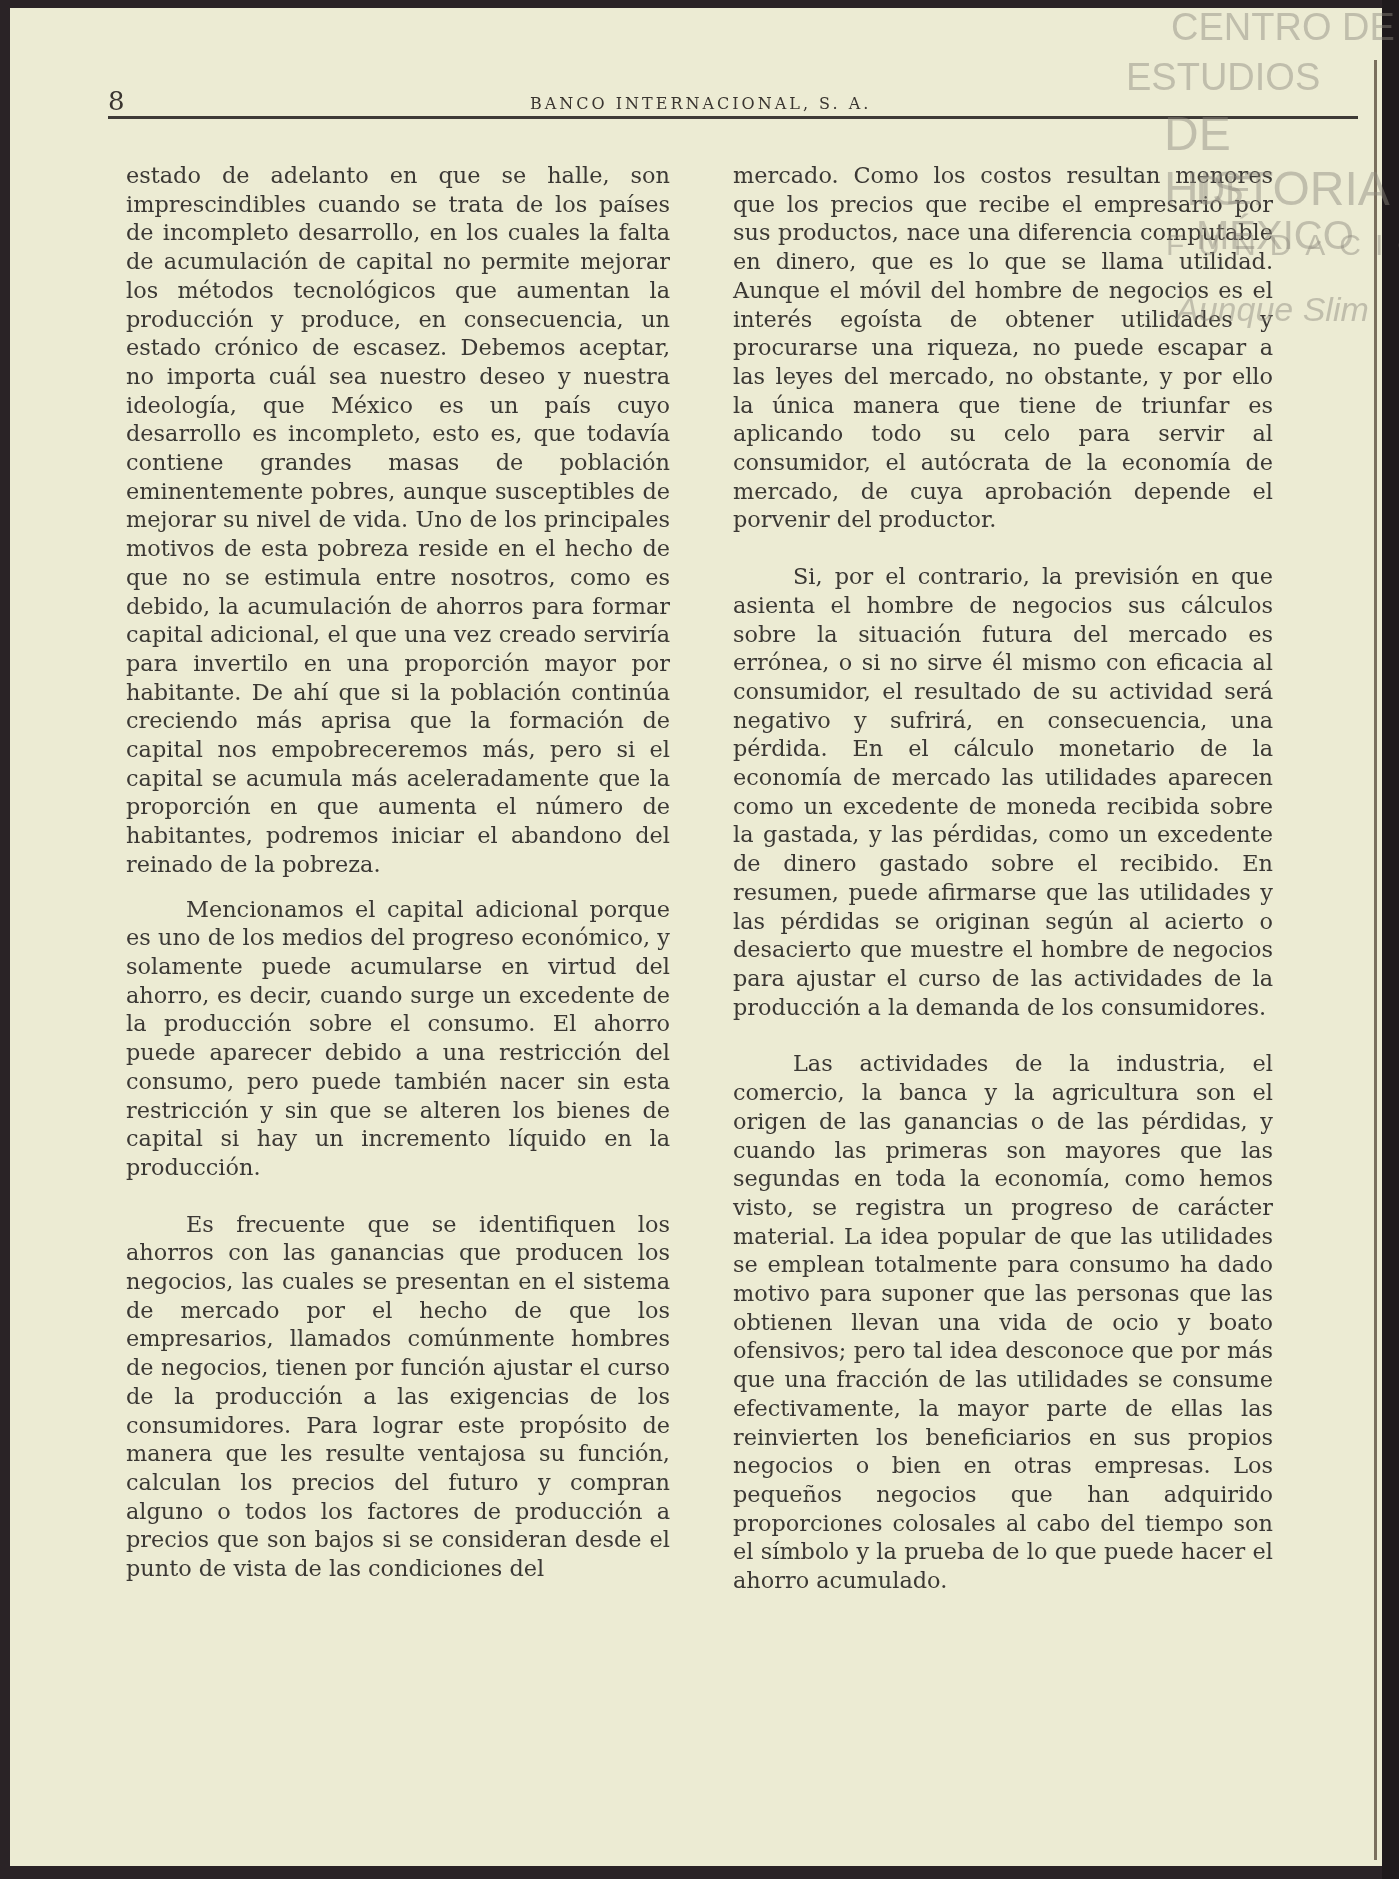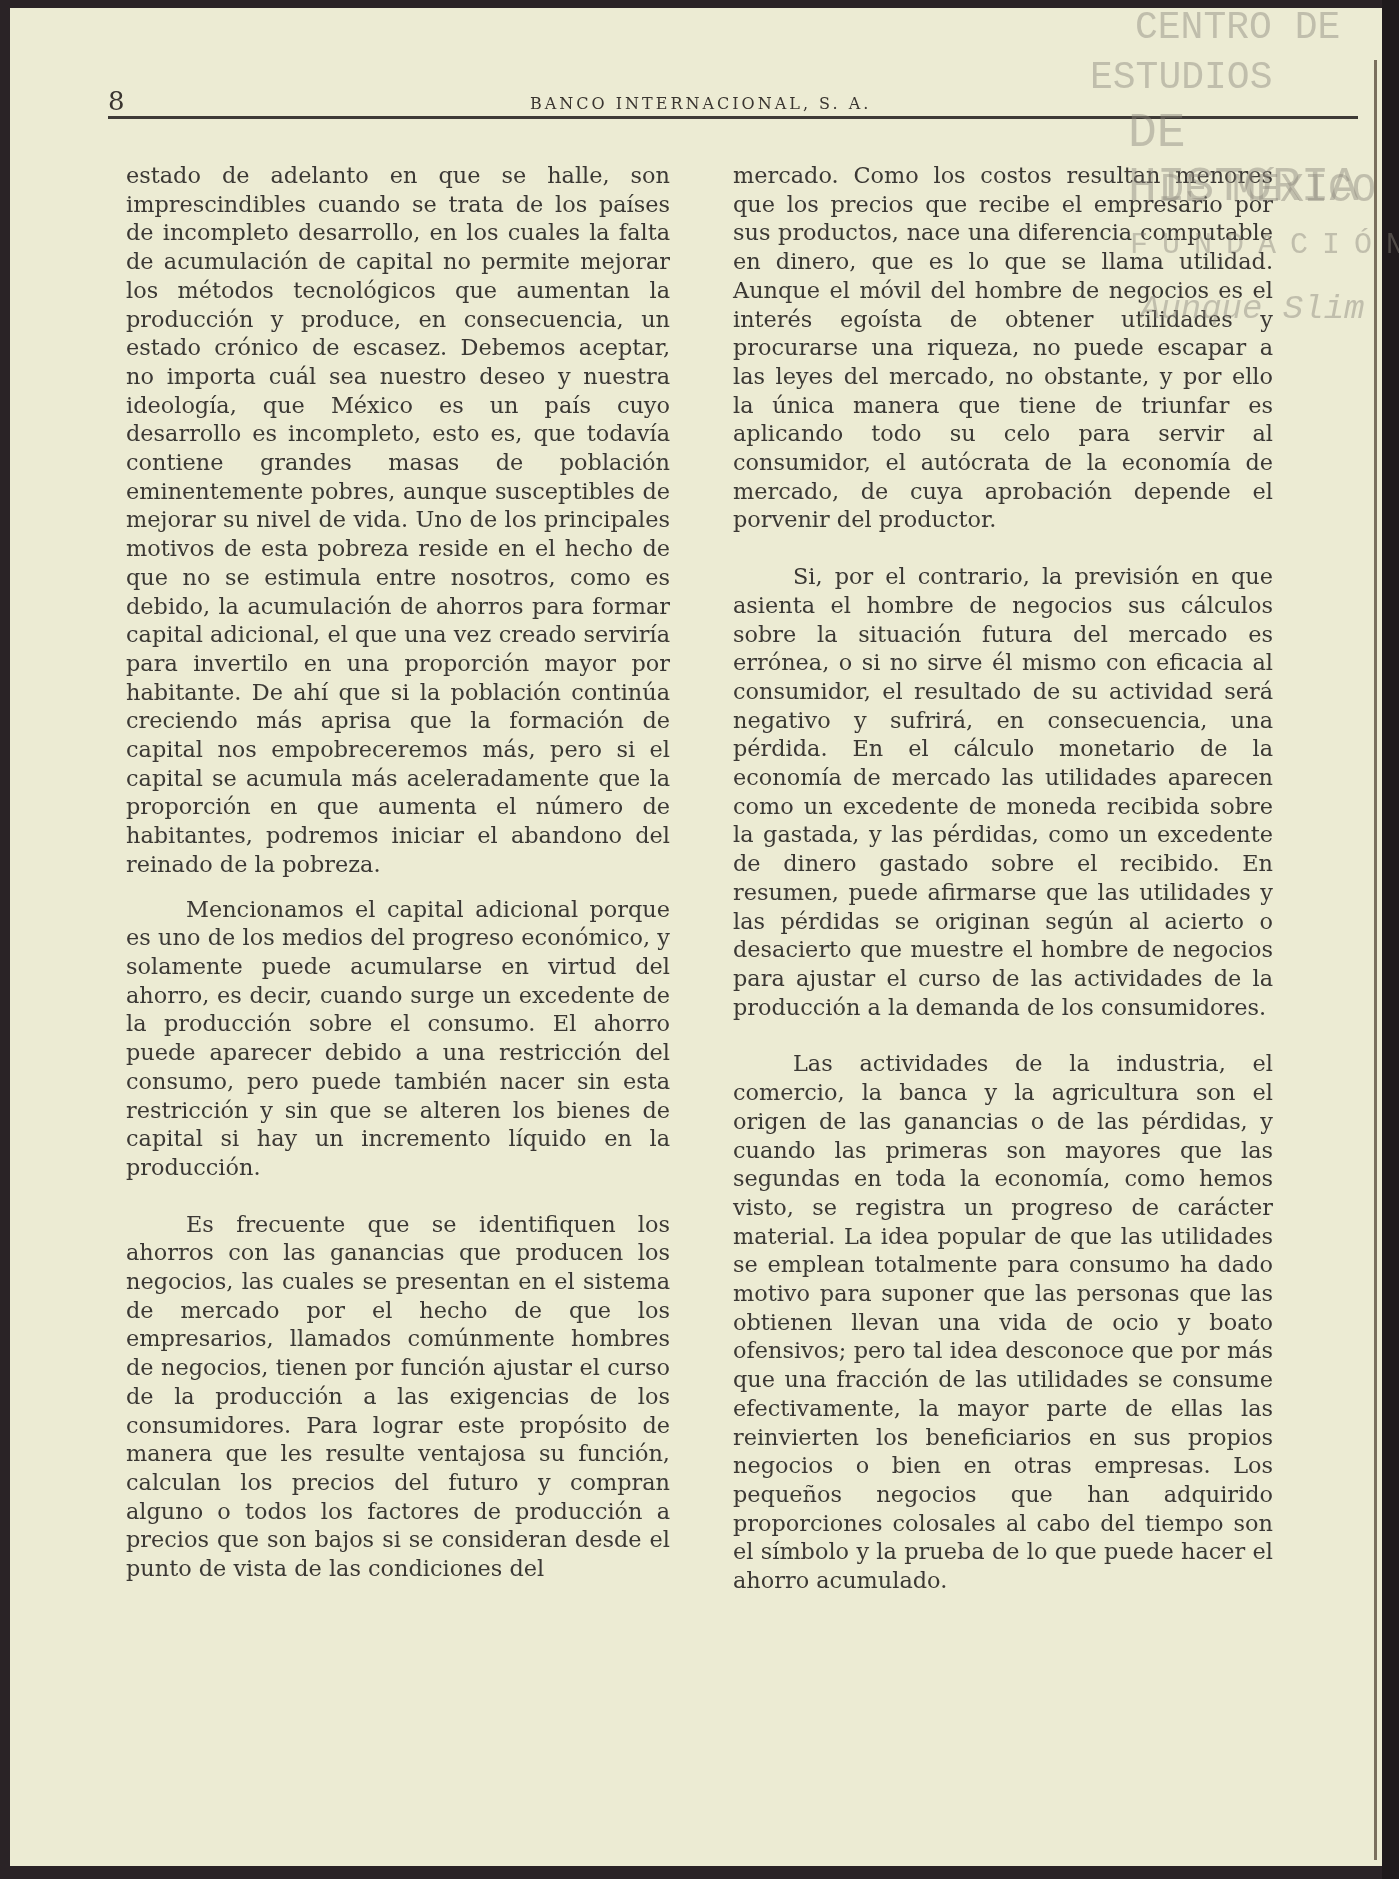--- a/index.html
+++ b/index.html
@@ -10,21 +10,21 @@
   .header{position:absolute;left:108px;top:86px;width:1250px;height:28px;font-family:"DejaVu Serif",serif;color:#3a3530;}
   .pnum{position:absolute;left:0;top:0;font-size:26px;}
   .htitle{position:absolute;left:422px;top:8px;font-size:16px;letter-spacing:3px;}
   .rule{position:absolute;left:108px;top:116px;width:1250px;height:3px;background:#3e3a36;}
   .col{position:absolute;top:145px;font-family:"DejaVu Serif",serif;font-size:22.4px;line-height:28.7px;color:#3b3834;text-align:justify;}
   .colL{left:110px;width:576px;}
   .colR{left:717px;width:572px;}
   .col p{margin:16px;}
   .indent{text-indent:60px;}
   .gap{margin-top:28px !important;}
-  .wm{position:absolute;font-family:Liberation Mono, monospace;color:rgba(140,135,125,0.45);pointer-events:none;}
+  .wm{position:absolute;font-family:Liberation Sans, sans-serif;color:rgba(140,135,125,0.45);pointer-events:none;margin-left:36px;}
   .wm1{left:1135px;top:6px;font-size:38px;}
   .wm2{left:1090px;top:56px;font-size:38px;}
   .wm3{left:1128px;top:106px;font-size:48px;}
   .wm4{left:1160px;top:168px;font-size:40px;}
   .wm5{left:1130px;top:228px;font-size:30px;letter-spacing:14px;}
   .wm6{left:1140px;top:290px;font-size:34px;font-style:italic;}
 </style>
 </head>
 <body>
 

